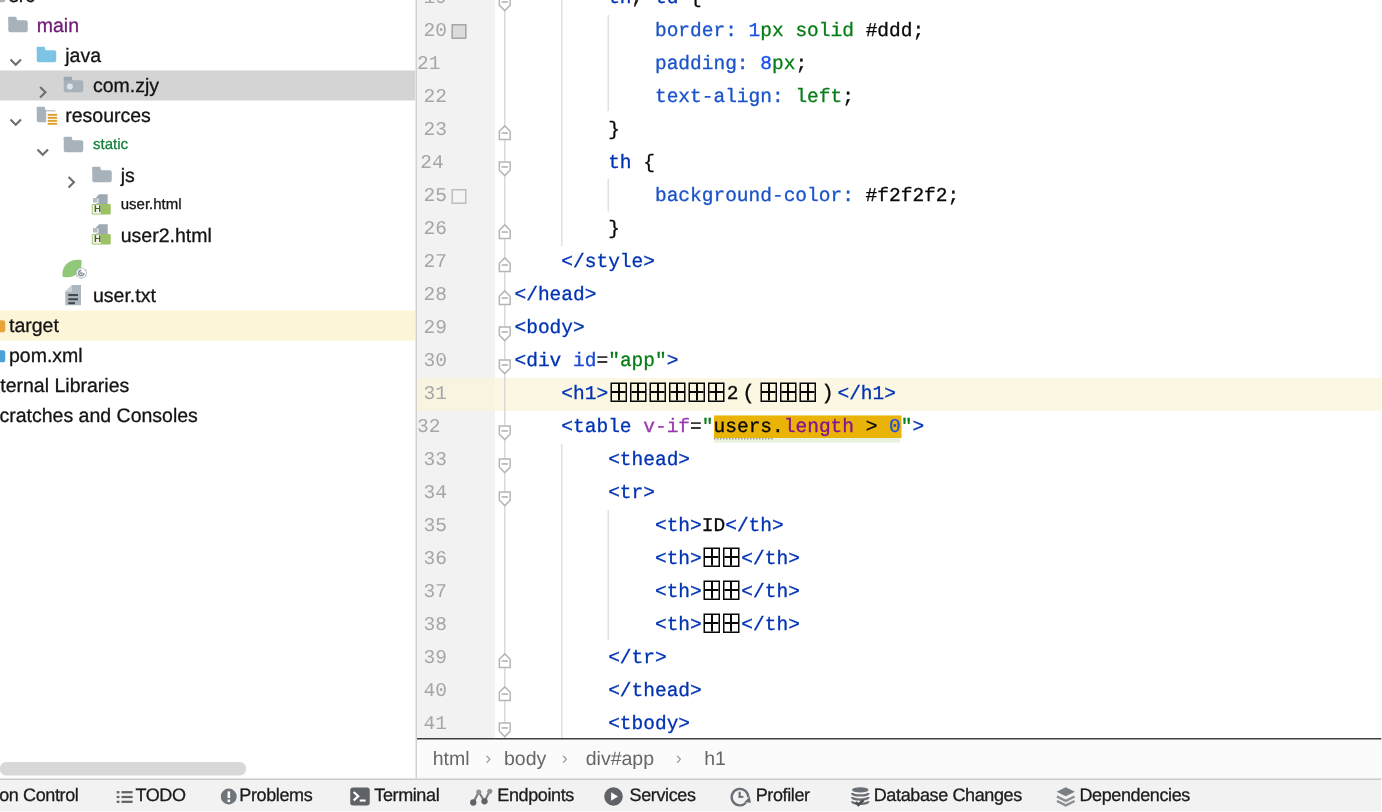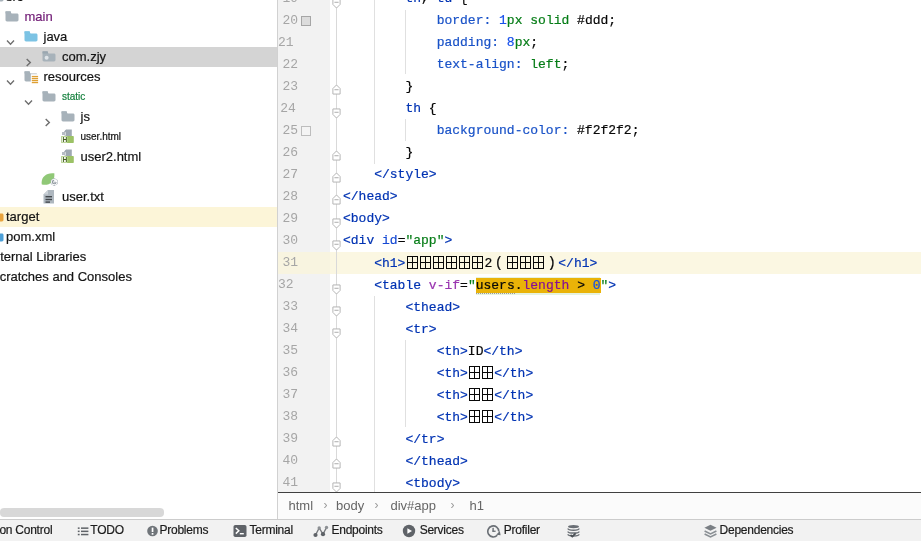--- a/index.html
+++ b/index.html
@@ -299,19 +299,20 @@
           <rect x="6.4" y="6.6" width="3.2" height="1.3" fill="#6a6f75"></rect>
         </svg></div>
 <div style="position:absolute;left:503.8px;top:0;height:21px;line-height:21px;font-size:12px;letter-spacing:-0.25px;color:#1c1c1c;-webkit-text-stroke:0.2px;white-space:nowrap">Profiler</div>
 <div style="position:absolute;left:565.5px;top:3.5px;width:16px;height:14px"><svg width="15" height="14" viewBox="0 0 15 14">
           <ellipse cx="7.5" cy="2.6" rx="5.5" ry="1.7" fill="#6a6f75"></ellipse>
           <path d="M2 4.6 C2 5.6 4.5 6.3 7.5 6.3 S13 5.6 13 4.6" stroke="#6a6f75" stroke-width="1.5" fill="none"></path>
           <path d="M2 7.4 C2 8.4 4.5 9.1 7.5 9.1 S13 8.4 13 7.4" stroke="#6a6f75" stroke-width="1.5" fill="none"></path>
           <path d="M2 10.2 C2 11.2 4.5 11.9 7.5 11.9 S13 11.2 13 10.2" stroke="#6a6f75" stroke-width="1.5" fill="none"></path>
           <path d="M4.5 10.8 L6.3 12.6 L9.6 9.3" stroke="#4a4f54" stroke-width="1.8" fill="none"></path>
         </svg></div>
+<div style="position:absolute;left:582.5px;top:0;height:21px;line-height:21px;font-size:12px;letter-spacing:-0.25px;color:#1c1c1c;-webkit-text-stroke:0.2px;white-space:nowrap">Database Changes</div>
 <div style="position:absolute;left:702.5px;top:3.5px;width:16px;height:14px"><svg width="15" height="14" viewBox="0 0 15 14">
           <path d="M7.5 0.8 L13.6 3.8 L7.5 6.8 L1.4 3.8 Z" fill="#7a7f84"></path>
           <path d="M1.6 7 L7.5 9.9 L13.4 7" stroke="#8a8f94" stroke-width="1.6" fill="none"></path>
           <path d="M1.6 10 L7.5 12.9 L13.4 10" stroke="#8a8f94" stroke-width="1.6" fill="none"></path>
         </svg></div>
 <div style="position:absolute;left:719.6px;top:0;height:21px;line-height:21px;font-size:12px;letter-spacing:-0.25px;color:#1c1c1c;-webkit-text-stroke:0.2px;white-space:nowrap">Dependencies</div>
     </div>
 </div>
 </body></html>

